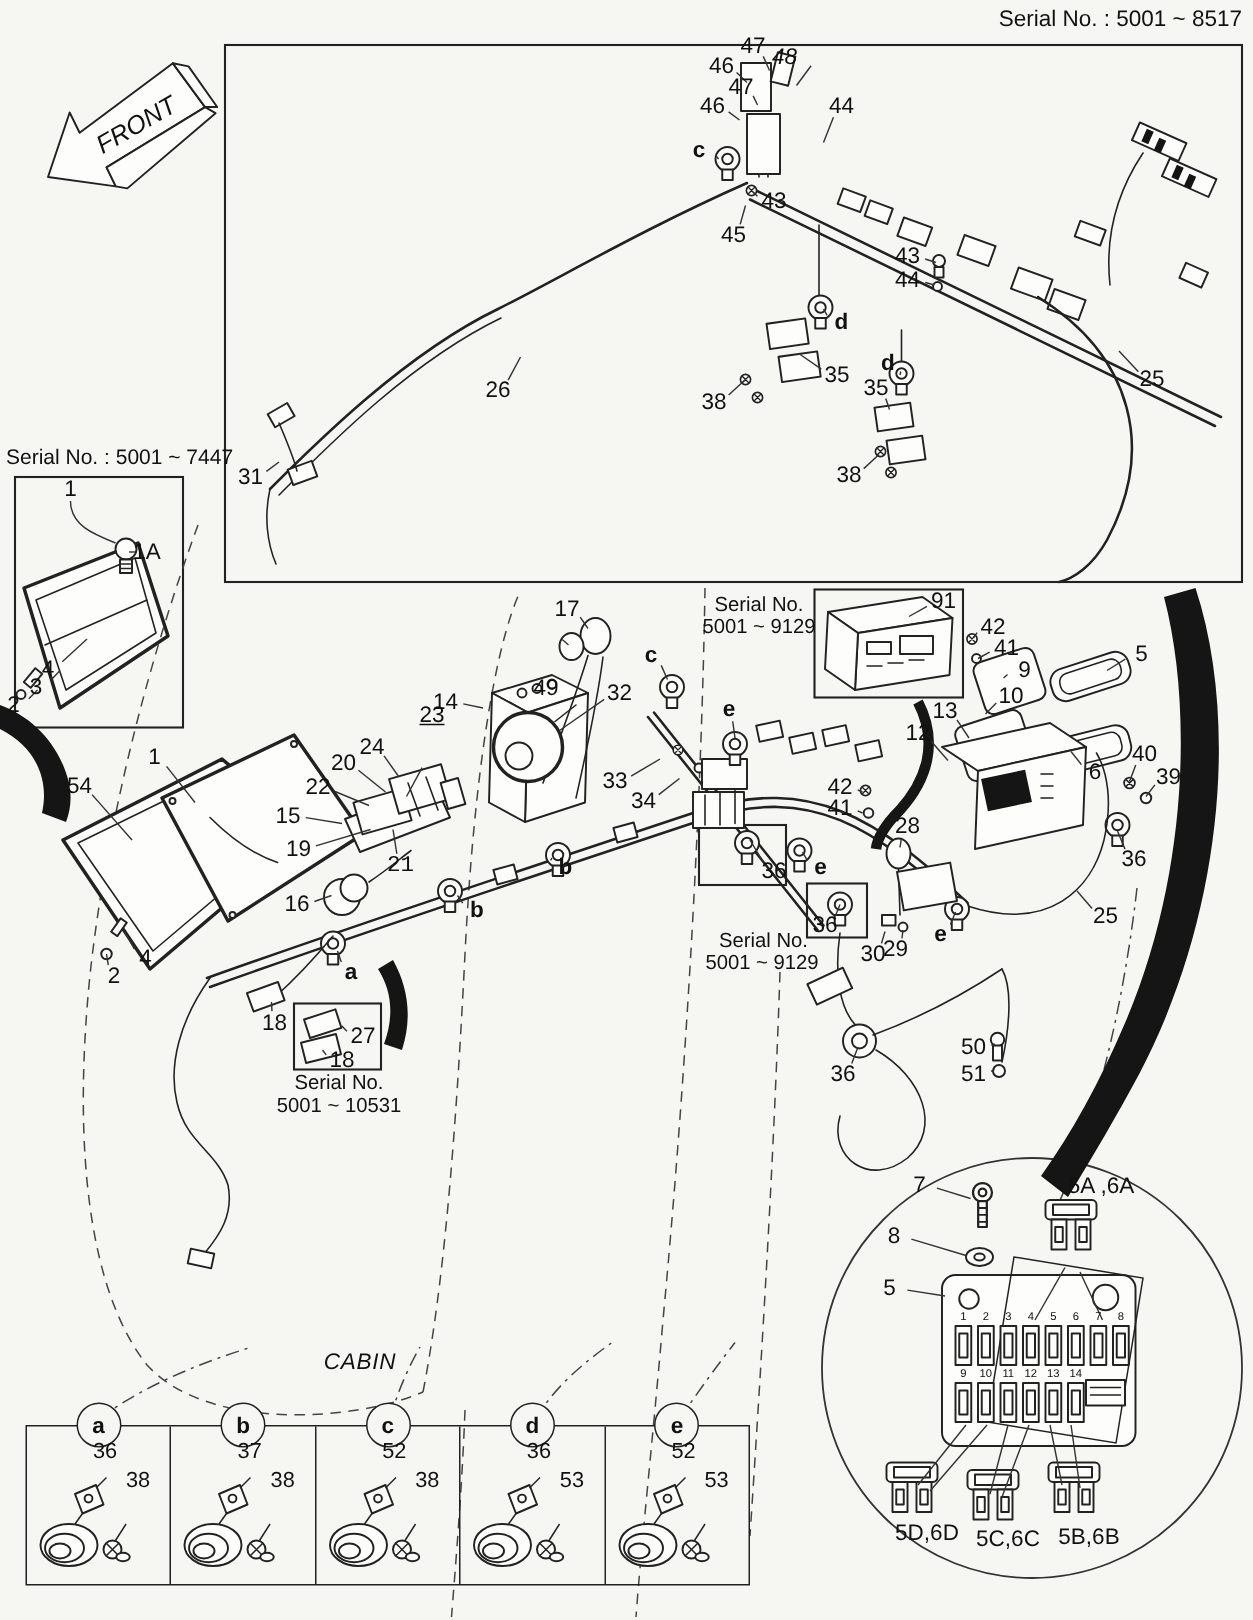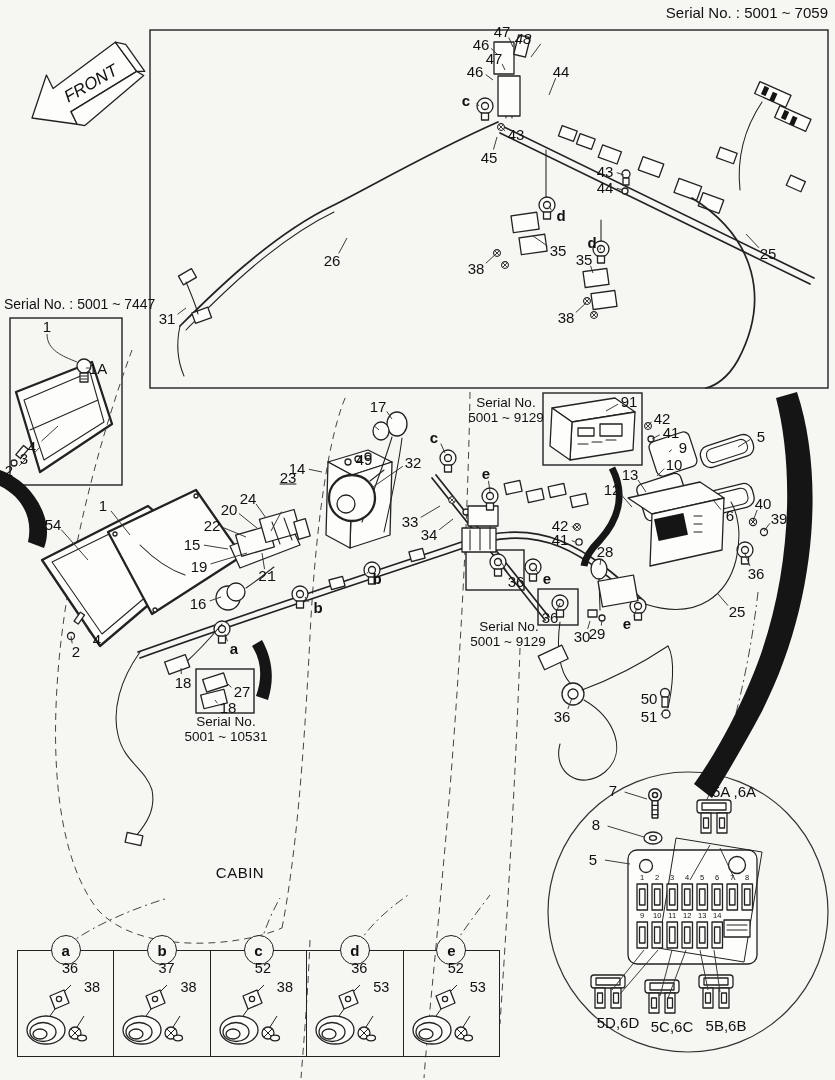--- a/index.html
+++ b/index.html
@@ -499,31 +499,31 @@
       <div class="callout num" style="left: 550px; top: 617px;">36</div>
       <div class="callout num" style="left: 582px; top: 636px;">30</div>
       <div class="callout num" style="left: 597px; top: 633px;">29</div>
       <div class="callout letter" style="left: 627px; top: 623px;">e</div>
       <div class="callout serial" style="left: 509px; top: 627px;">Serial No.</div>
       <div class="callout serial" style="left: 508px; top: 642px;">5001 ~ 9129</div>
       <div class="callout num" style="left: 737px; top: 611px;">25</div>
       <div class="callout num" style="left: 562px; top: 716px;">36</div>
       <div class="callout num" style="left: 649px; top: 698px;">50</div>
       <div class="callout num" style="left: 649px; top: 716px;">51</div>
-      <div class="callout cabin" style="left: 240px; top: 872px;">CABIN</div>
+      <div class="callout cabin" style="left: 240px; top: 908px; font-style: italic;">CABIN</div>
       <div class="callout num" style="left: 613px; top: 790px;">7</div>
       <div class="callout num" style="left: 596px; top: 824px;">8</div>
       <div class="callout num" style="left: 593px; top: 859px;">5</div>
       <div class="callout num" style="left: 734px; top: 791px;">5A ,6A</div>
       <div class="callout num" style="left: 618px; top: 1022px;">5D,6D</div>
       <div class="callout num" style="left: 672px; top: 1026px;">5C,6C</div>
       <div class="callout num" style="left: 726px; top: 1025px;">5B,6B</div>
     </div>
 
-  <div class="hdr" style="top:4px;right:7px">Serial No. : 5001 ~ 7059</div>
+  <div class="hdr" style="top:4px;right:7px">Serial No. : 5001 ~ 8517</div>
   <div class="hdr" style="top:296px;left:4px;font-size:14px">Serial No. : 5001 ~ 7447</div>
 
   <div id="legend">
       <div class="lcell">
         <div class="lcirc">a</div>
         <span class="pn1">36</span>
         <span class="pn2">38</span>
         <svg class="horn" viewBox="0 0 92 74" width="92" height="74">
       <path d="M30,16 L44,10 L49,23 L35,29 Z" class="part"></path>
       <circle cx="39" cy="19" r="2.6" class="part"></circle>

